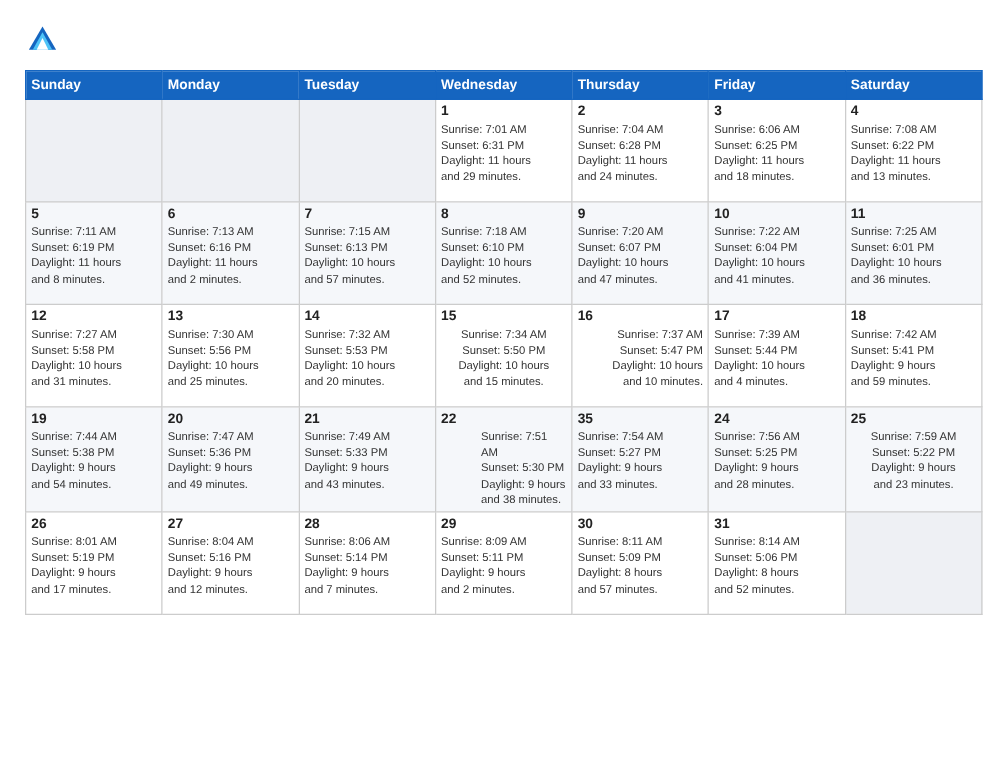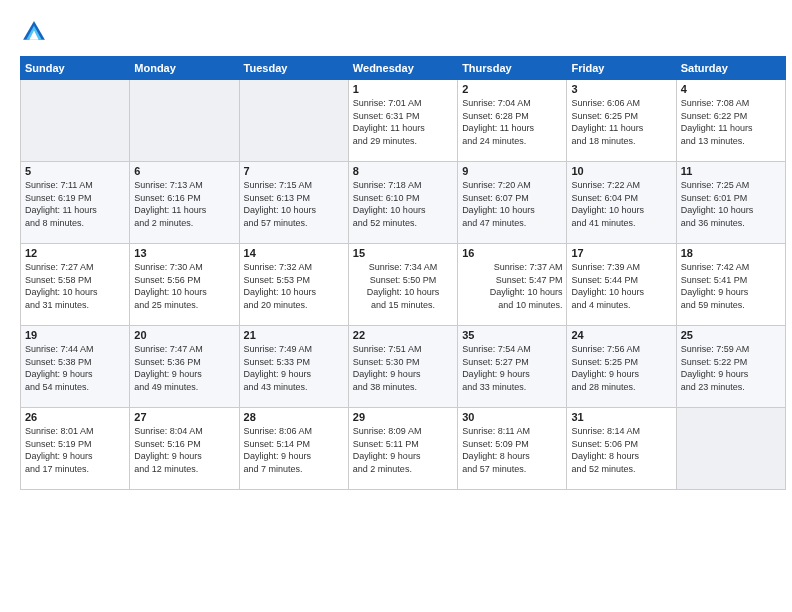--- a/index.html
+++ b/index.html
@@ -279,42 +279,42 @@
           </td>
           <td>
             <div class="day-num">21</div>
             <div class="cell-text" style="white-space: pre-line;">Sunrise: 7:49 AM
 Sunset: 5:33 PM
 Daylight: 9 hours
 and 43 minutes.</div>
           </td>
           <td>
             <div class="day-num">22</div>
-            <div class="cell-text" style="white-space: pre-line;">Sunrise: 7:51 AM
+            <div class="cell-text" style="white-space: pre-line; margin-left: 32px;">Sunrise: 7:51 AM
 Sunset: 5:30 PM
 Daylight: 9 hours
 and 38 minutes.</div>
           </td>
           <td>
             <div class="day-num">35</div>
             <div class="cell-text" style="white-space: pre-line;">Sunrise: 7:54 AM
 Sunset: 5:27 PM
 Daylight: 9 hours
 and 33 minutes.</div>
           </td>
           <td>
             <div class="day-num">24</div>
             <div class="cell-text" style="white-space: pre-line;">Sunrise: 7:56 AM
 Sunset: 5:25 PM
 Daylight: 9 hours
 and 28 minutes.</div>
           </td>
           <td>
             <div class="day-num">25</div>
-            <div class="cell-text" style="white-space: pre-line;">Sunrise: 7:59 AM
+            <div class="cell-text" style="white-space: pre-line; text-align: center;">Sunrise: 7:59 AM
 Sunset: 5:22 PM
 Daylight: 9 hours
 and 23 minutes.</div>
           </td>
         </tr>
         <tr>
           <td>
             <div class="day-num">26</div>
             <div class="cell-text" style="white-space: pre-line;">Sunrise: 8:01 AM
 Sunset: 5:19 PM

